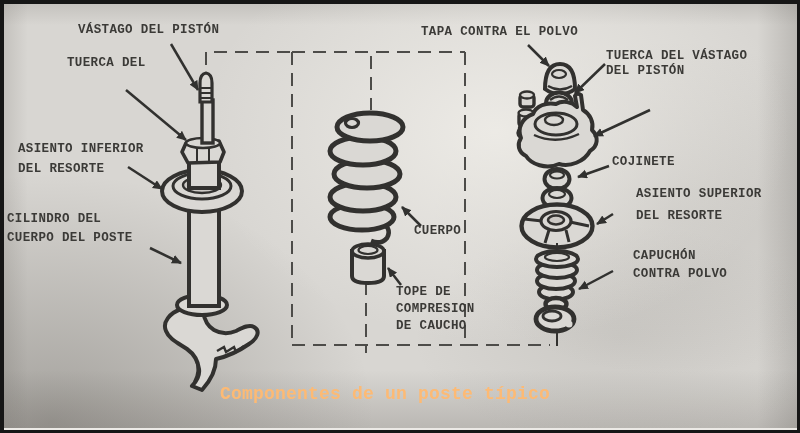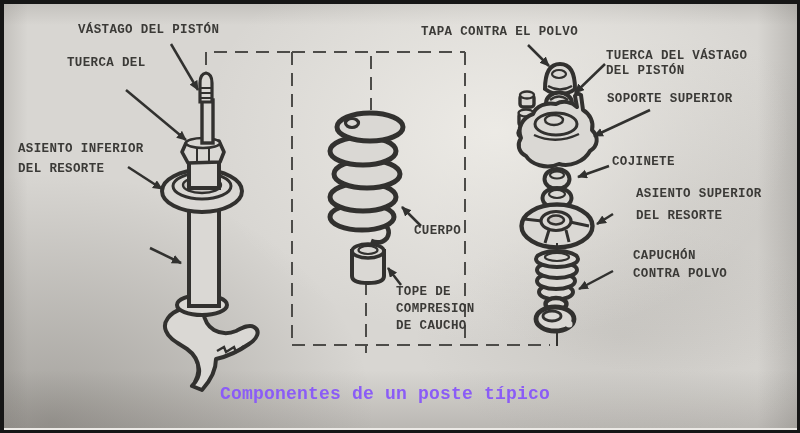--- a/index.html
+++ b/index.html
@@ -26,21 +26,21 @@
   }
   svg.art{position:absolute;left:0;top:0;width:800px;height:433px;}
   .lbl{
     position:absolute;
     font-size:12.5px;font-weight:700;letter-spacing:0.35px;
     color:#3b3a37;line-height:18px;white-space:nowrap;
   }
   .lbl span{display:block;}
   .caption{
     position:absolute;left:170px;top:384px;width:430px;text-align:center;
-    font-size:18px;font-weight:700;letter-spacing:0.2px;color:#8b5cf6;
+    font-size:18px;font-weight:700;letter-spacing:0.2px;color:#fdba74;
   }
   
   #l-vastago{left:78px;top:21px;}
   #l-tuercacuerpo{left:67px;top:54px;line-height:18px;}
   #l-asientoinf{left:18px;top:139px;line-height:20px;}
   #l-cilindro{left:7px;top:210px;line-height:19px;}
   #l-resorte{left:414px;top:222px;}
   #l-tope{left:396px;top:284px;line-height:17px;}
   #l-tapa{left:421px;top:23px;}
   #l-tuercavastago{left:606px;top:49px;line-height:15px;}
@@ -211,38 +211,39 @@
   <div class="lbl" id="l-vastago">
     <span>VÁSTAGO DEL PISTÓN</span>
   </div>
   <div class="lbl" id="l-tuercacuerpo">
     <span>TUERCA DEL</span>
   </div>
   <div class="lbl" id="l-asientoinf">
     <span>ASIENTO INFERIOR</span>
     <span>DEL RESORTE</span>
   </div>
+  <div class="lbl" id="l-cilindro">
+    <span>CILINDRO DEL</span>
+    <span>CUERPO DEL POSTE</span>
+  </div>
   <div class="lbl" id="l-resorte">
     <span>CUERPO</span>
   </div>
   <div class="lbl" id="l-tope">
     <span>TOPE DE</span>
     <span>COMPRESION</span>
     <span>DE CAUCHO</span>
   </div>
   <div class="lbl" id="l-tapa">
     <span>TAPA CONTRA EL POLVO</span>
   </div>
   <div class="lbl" id="l-tuercavastago">
     <span>TUERCA DEL VÁSTAGO</span>
     <span>DEL PISTÓN</span>
   </div>
-  <div class="lbl" id="l-soporte">
-    <span>SOPORTE SUPERIOR</span>
-  </div>
   <div class="lbl" id="l-cojinete">
     <span>COJINETE</span>
   </div>
   <div class="lbl" id="l-asientosup">
     <span>ASIENTO SUPERIOR</span>
     <span>DEL RESORTE</span>
   </div>
   <div class="lbl" id="l-capuchon">
     <span>CAPUCHÓN</span>
     <span>CONTRA POLVO</span>

